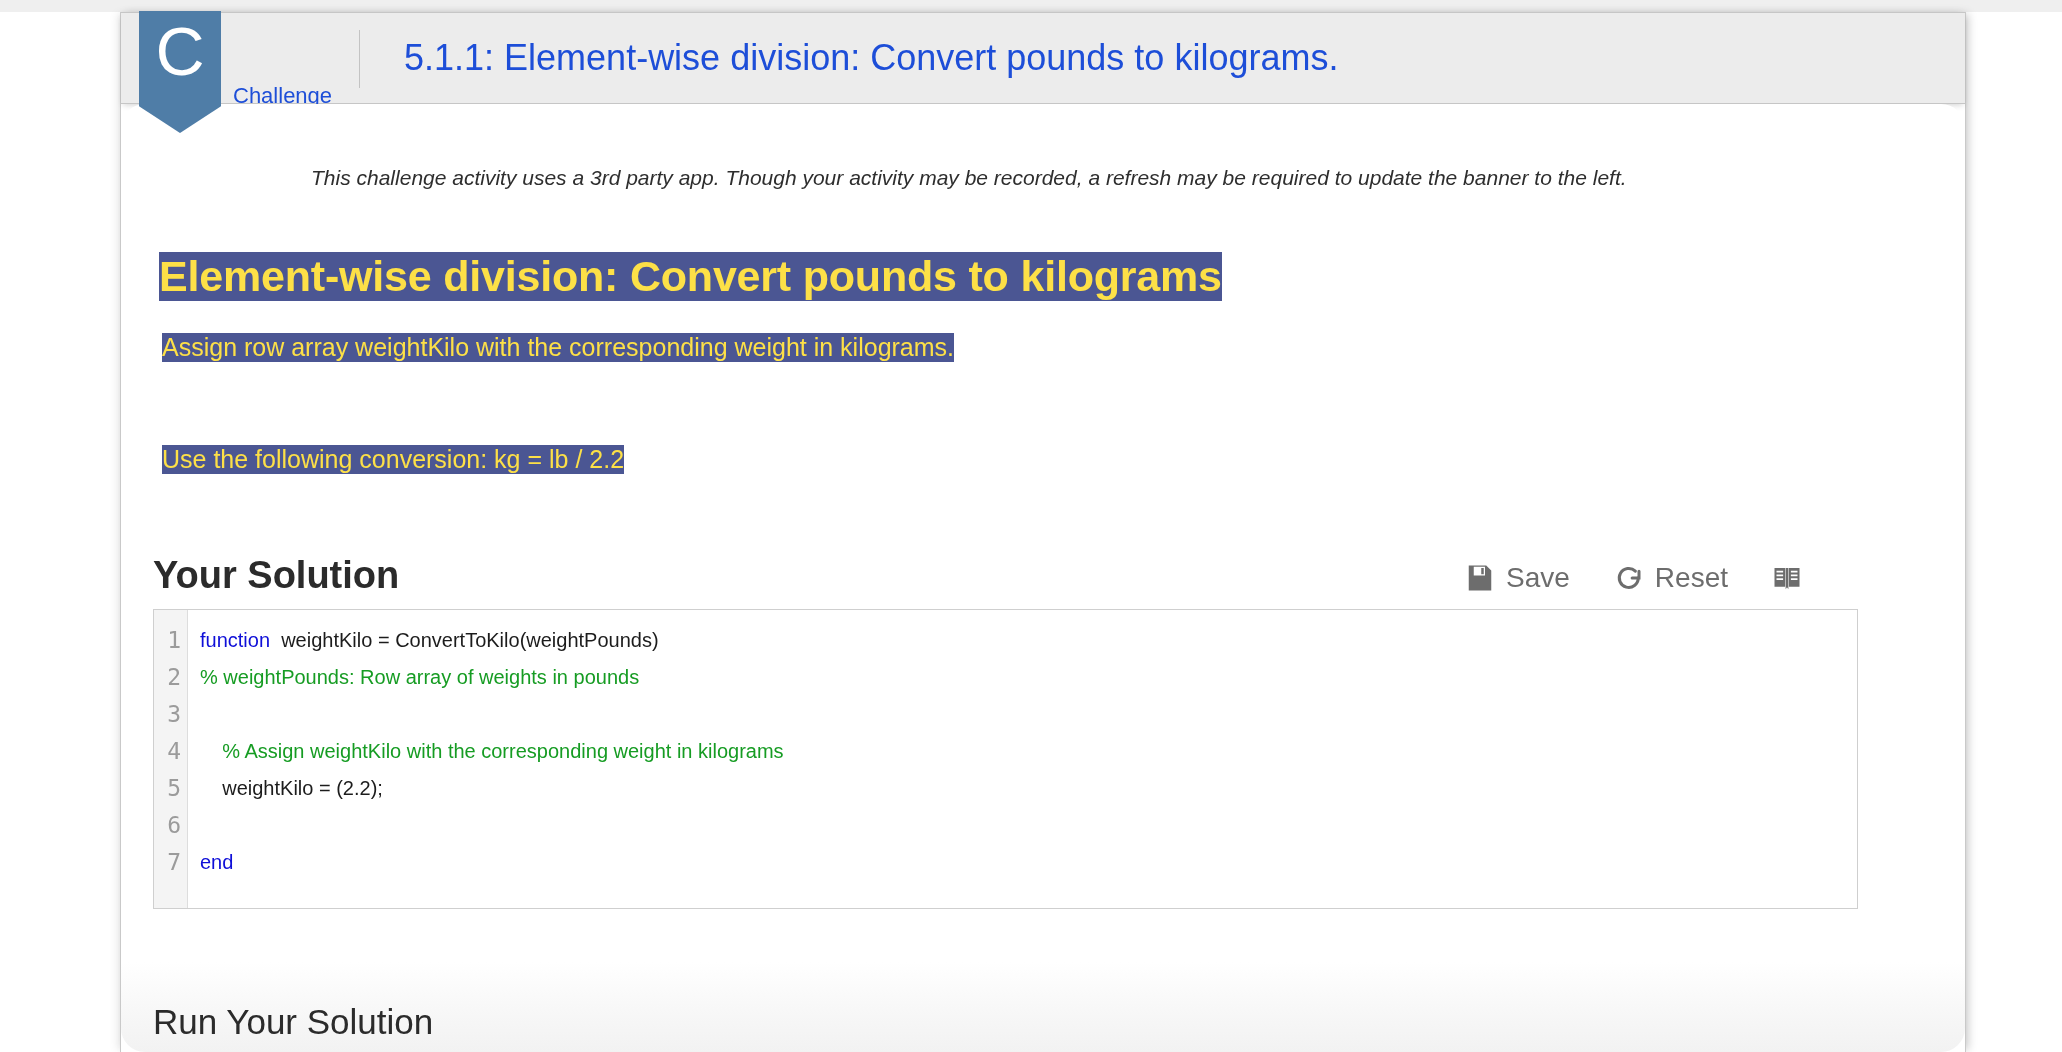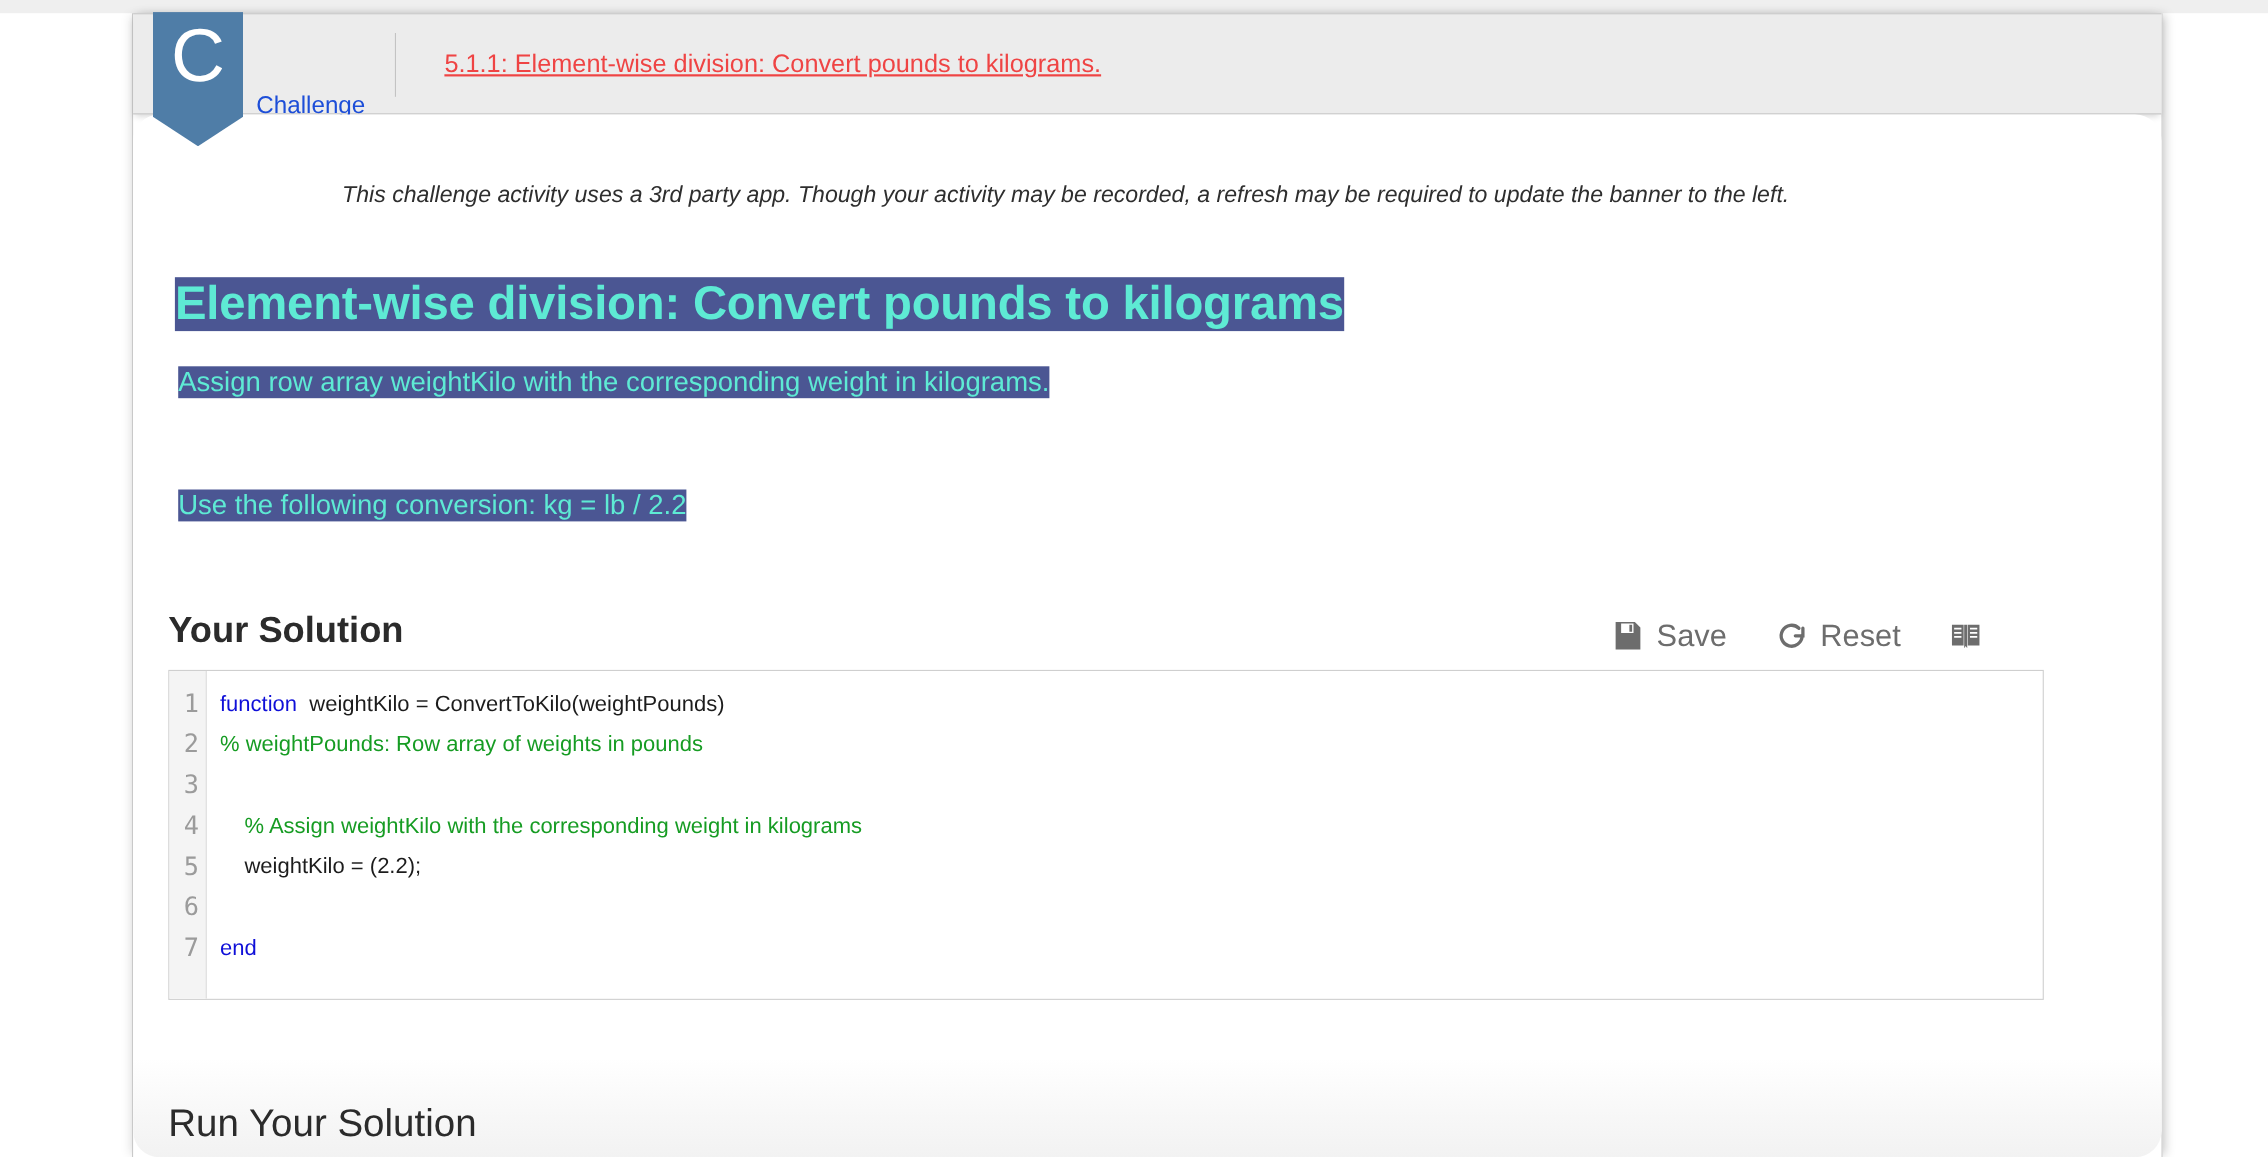--- a/index.html
+++ b/index.html
@@ -101,25 +101,24 @@
     width: 1px;
     height: 58px;
     background: #c3c3c3;
   }
 
   .hdr-title {
     position: absolute;
     left: 283px;
     top: 50%;
     transform: translateY(-50%);
-    font-size: 23px;
-    color: #ef4444;
-    font-family: "Liberation Sans", sans-serif;
-    white-space: nowrap;
-    text-decoration: underline;
+    font-size: 36px;
+    color: #1d4ed8;
+    font-family: "Liberation Sans", sans-serif;
+    white-space: nowrap;
   }
 
   
   .content {
     position: absolute;
     top: 104px;
     left: 121px;
     width: 1844px;
     height: 948px;
     background: #ffffff;
@@ -134,21 +133,21 @@
     font-style: italic;
     font-size: 21px;
     color: #2e2e2e;
     white-space: nowrap;
     font-family: "Liberation Sans", sans-serif;
   }
 
   
   .hl {
     background: #4b5693;
-    color: #5eead4;
+    color: #fde047;
     display: inline-block;
   }
 
   .prob-title {
     position: absolute;
     left: 33px;
     top: 142px;
     font-size: 43px;
     font-weight: bold;
     padding: 6px 5px 9px 5px;
@@ -175,21 +174,21 @@
     padding: 4px 5px 6px 5px;
     white-space: nowrap;
     font-family: "Liberation Sans", sans-serif;
   }
 
   
   .sol-heading {
     position: absolute;
     left: 32px;
     top: 450px;
-    font-size: 33px;
+    font-size: 38px;
     font-weight: bold;
     color: #2b2b2b;
     font-family: "Liberation Sans", sans-serif;
   }
 
   .toolbar {
     position: absolute;
     right: 163px;
     top: 458px;
     display: flex;

